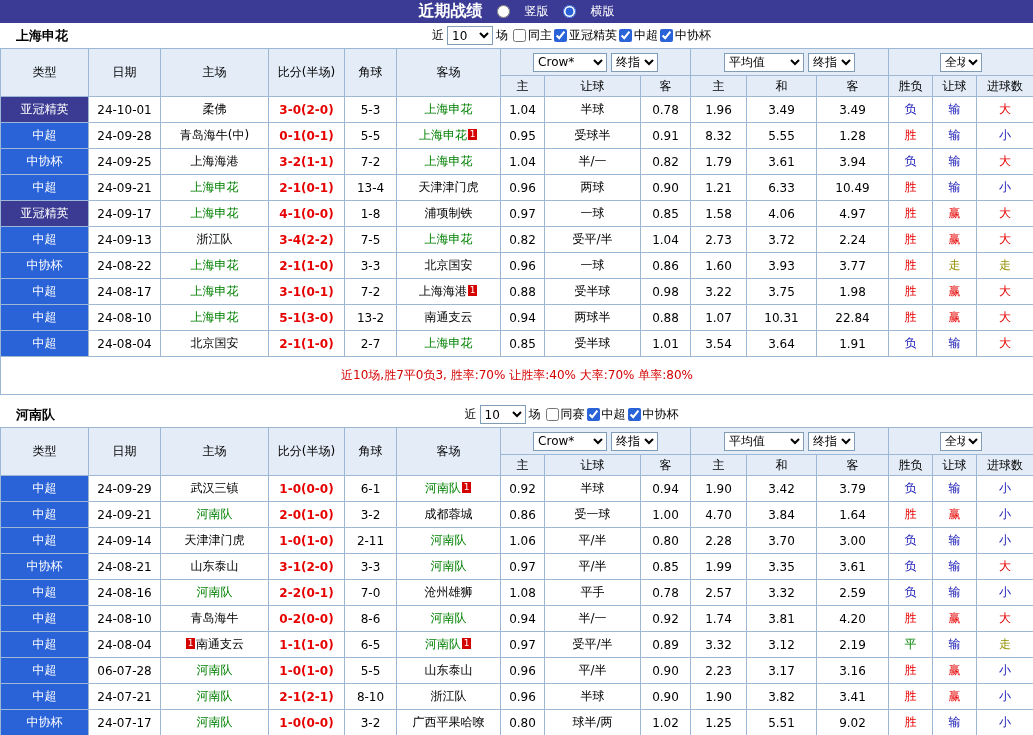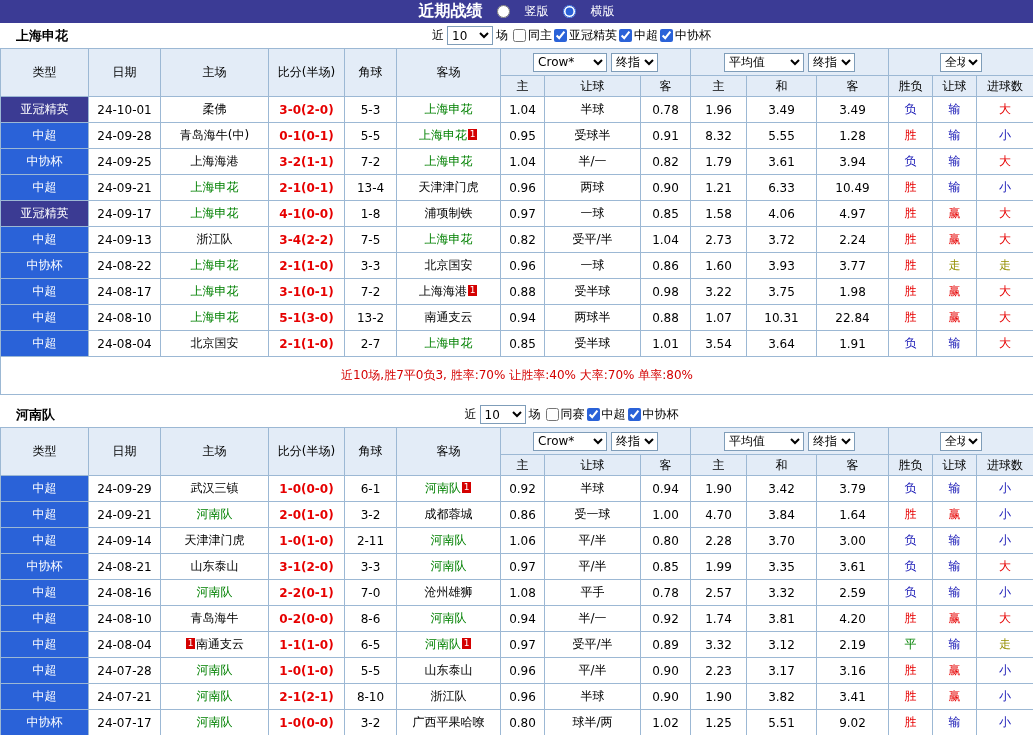--- a/index.html
+++ b/index.html
@@ -487,21 +487,21 @@
             <td>0.89</td>
             <td>3.32</td>
             <td>3.12</td>
             <td>2.19</td>
             <td class="c-g">平</td>
             <td class="c-b">输</td>
             <td class="c-o">走</td>
           </tr>
           <tr>
             <td class="type blue">中超</td>
-            <td>24-07-28</td>
+            <td>06-07-28</td>
             <td class="tg"><span>河南队</span></td>
             <td class="score">1-0(1-0)</td>
             <td>5-5</td>
             <td><span>山东泰山</span></td>
             <td>0.96</td>
             <td>平/半</td>
             <td>0.90</td>
             <td>2.23</td>
             <td>3.17</td>
             <td>3.16</td>

